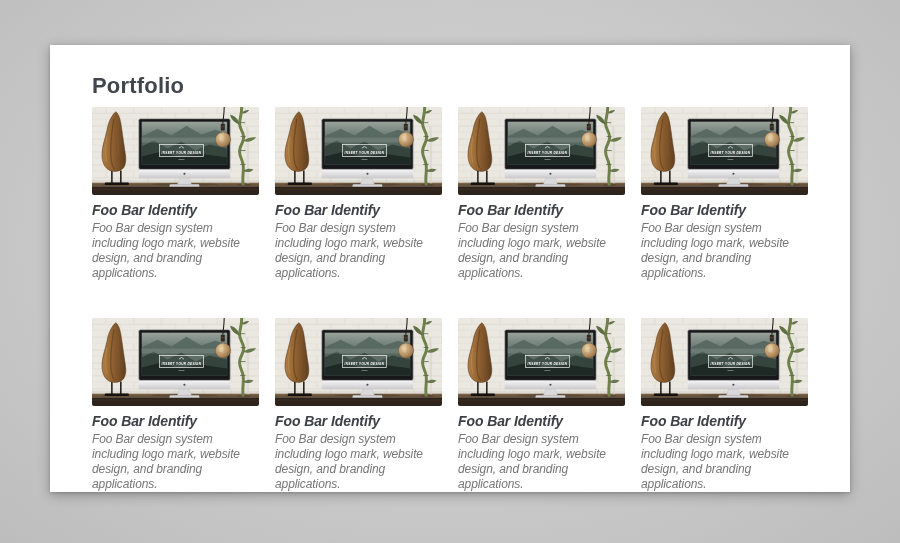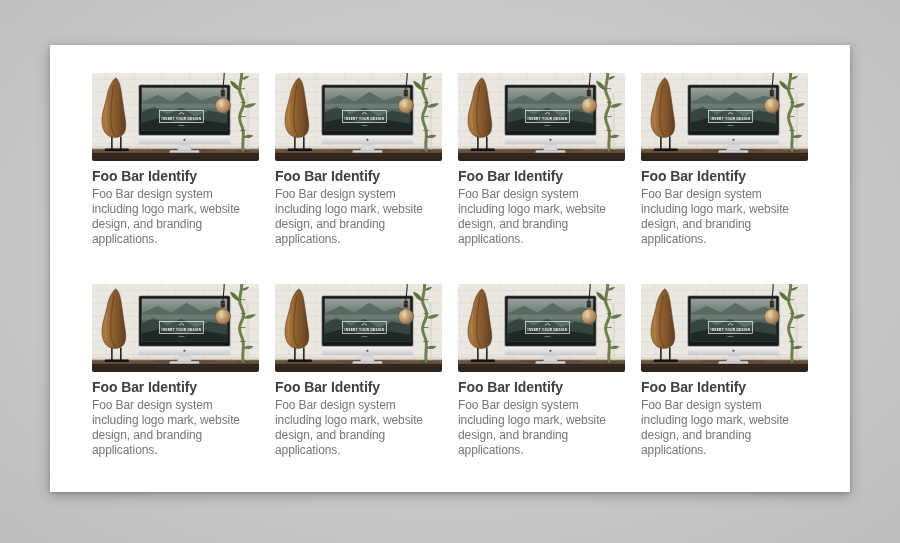--- a/index.html
+++ b/index.html
@@ -18,21 +18,21 @@
   }
   h1.page-title {
     margin:0 0 9px; font-size:22px; line-height:25px; font-weight:bold;
     color:#41464d; letter-spacing:0.2px;
   }
   .grid {
     display:grid;
     grid-template-columns:repeat(4, 167px);
     column-gap:16px; row-gap:37px;
   }
-  .item { width:167px; }
+  .item { width:167px;font-style:italic; }
   .thumb {
     width:167px; height:88px; border-radius:2px; overflow:hidden;
     display:block; cursor:pointer; background:#ebe8e1;
   }
   .thumb svg { display:block; width:100%; height:100%; }
   .item h3 {
     margin:8px 0 3px; font-size:14px; line-height:15px; font-weight:bold;
     color:#3d4045; letter-spacing:-0.1px;
   }
   .item p {
@@ -41,20 +41,21 @@
   }
   svg text {
     font-family:"Liberation Sans","DejaVu Sans",sans-serif;
     font-weight:bold;
   }
 </style>
 </head>
 <body>
 
 <div class="card">
+  <h1 class="page-title">Portfolio</h1>
   <div class="grid">
   <article class="item">
     <a class="thumb">
       <svg viewBox="0 0 168 89" preserveAspectRatio="xMidYMid slice">
         <defs>
           <linearGradient id="gSky" x1="0" y1="0" x2="0" y2="1">
             <stop offset="0" stop-color="#98a29b"></stop>
             <stop offset="0.45" stop-color="#5c6e66"></stop>
             <stop offset="0.8" stop-color="#33433d"></stop>
             <stop offset="1" stop-color="#232f2a"></stop>

